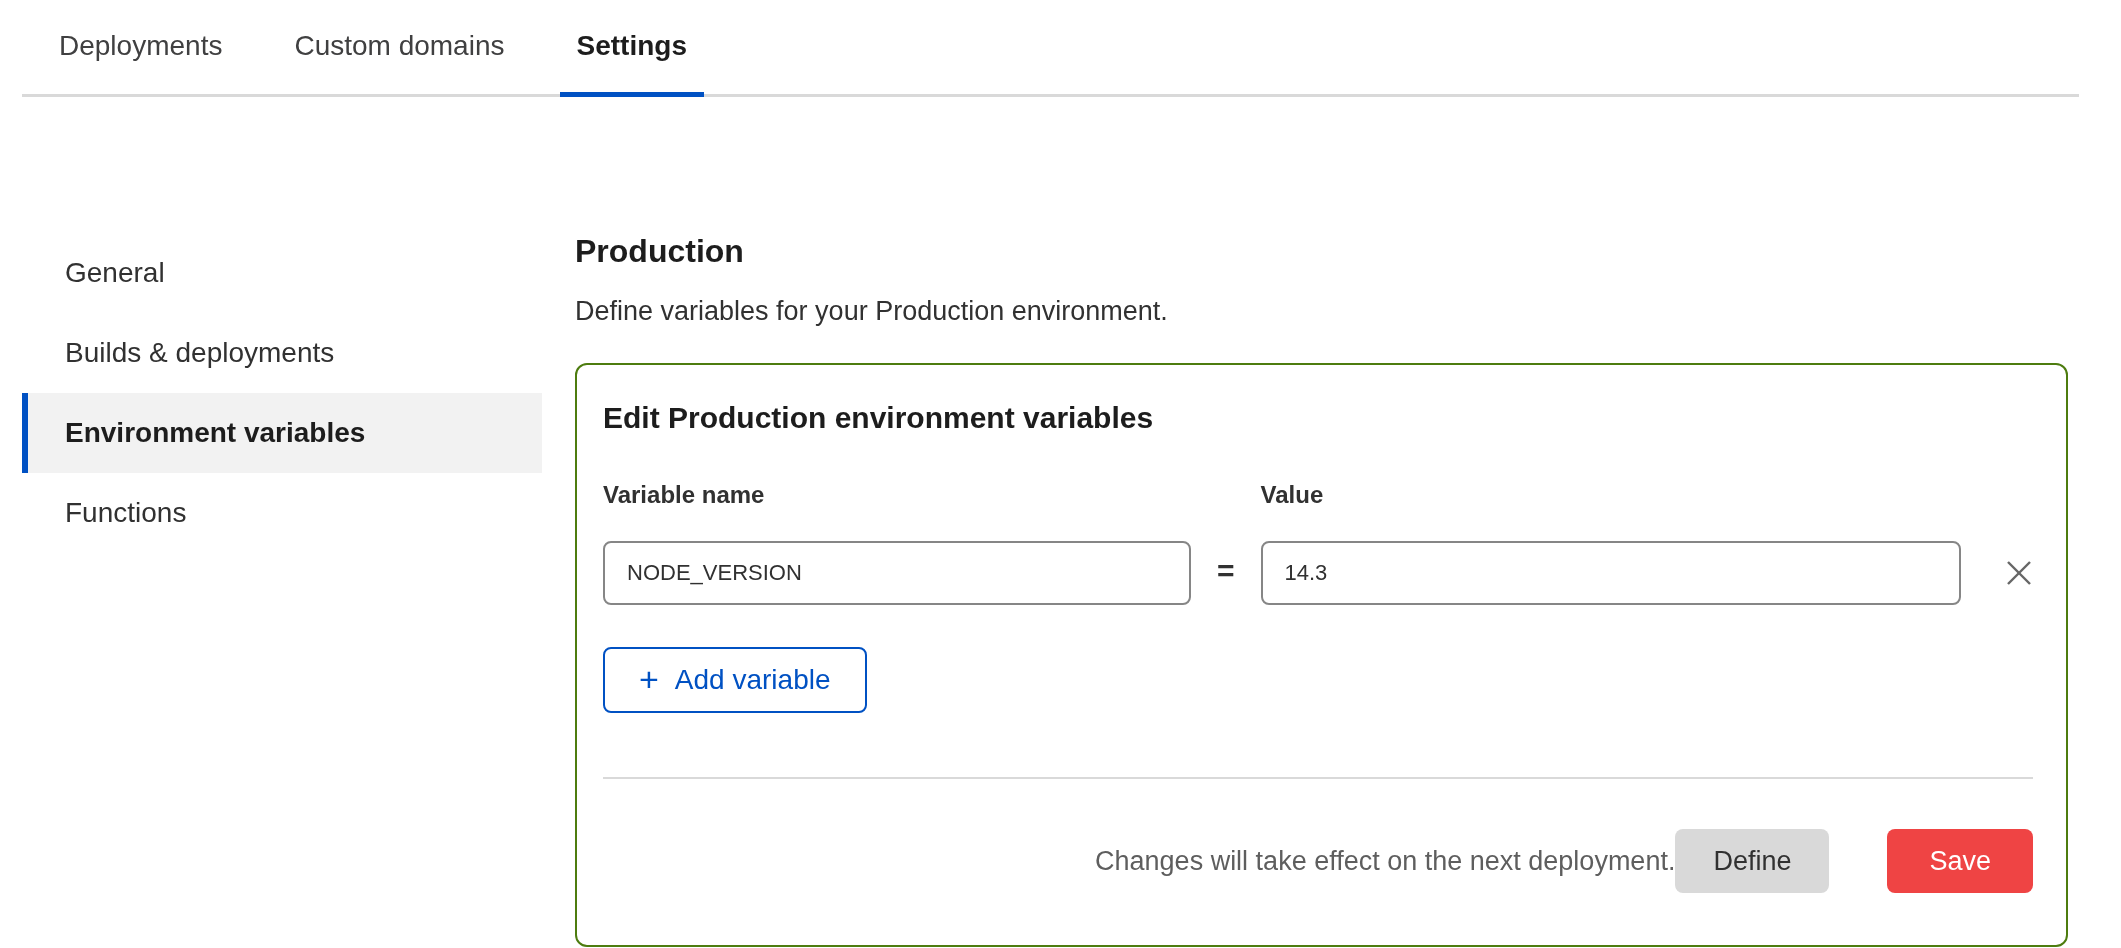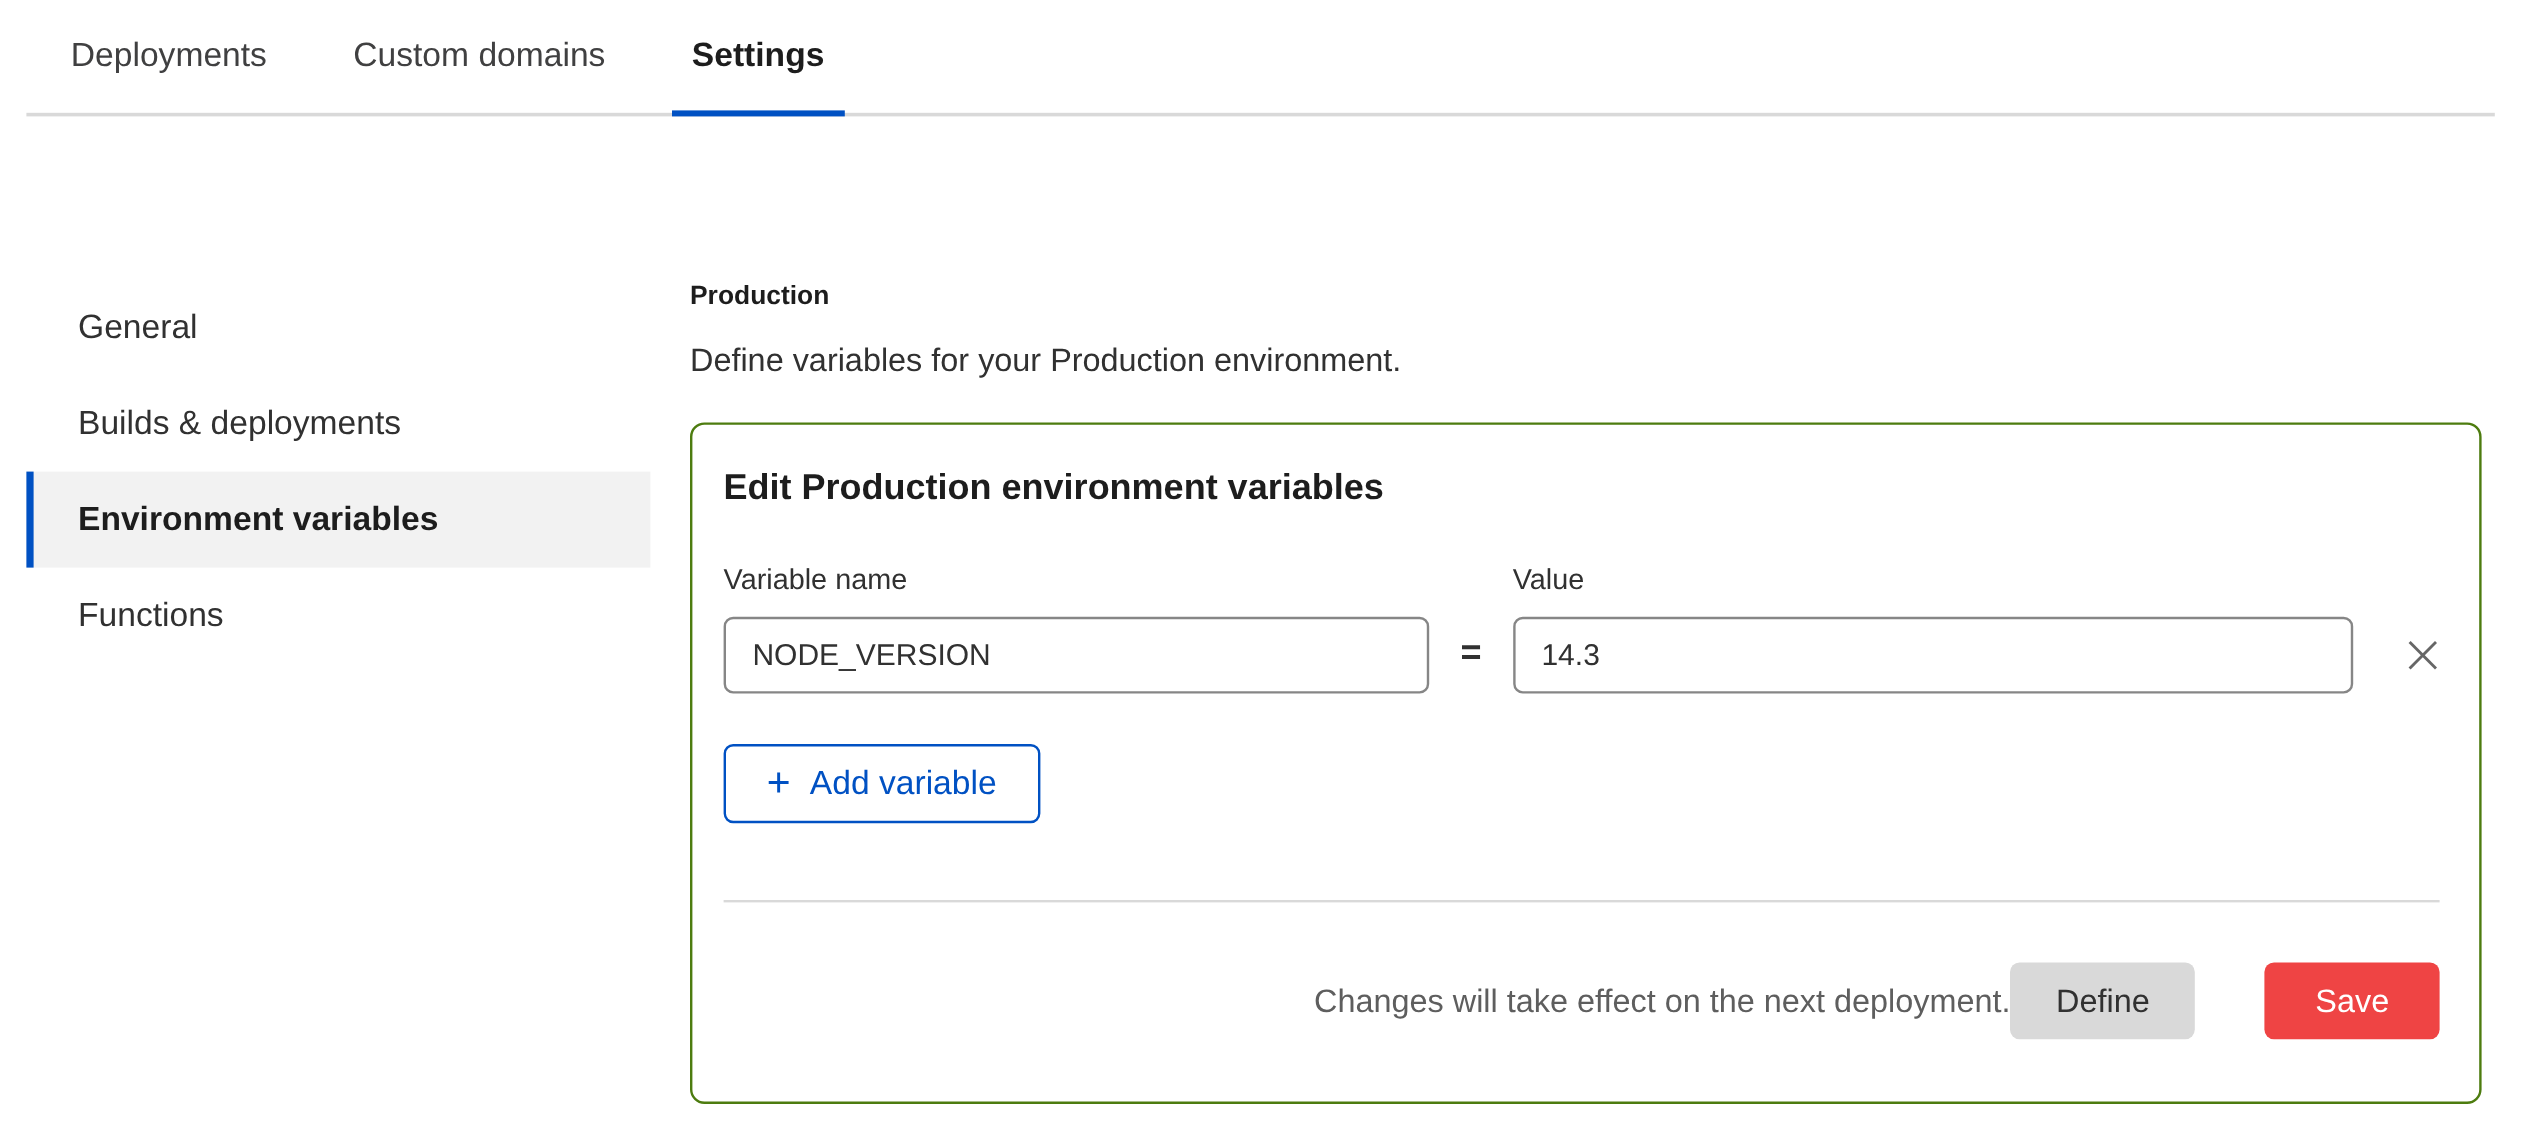--- a/index.html
+++ b/index.html
@@ -52,41 +52,41 @@
     font-family: inherit; width: 100%; text-align: left;
   }
   .side-item.active {
     background: #f2f2f2;
     border-left-color: #0051c3;
     font-weight: 700;
     color: #1d1d1d;
   }
 
   .main { margin-left: 33px; width: 1493px; }
-  .section-title { font-size: 22px; font-weight: 700; color: #1d1d1d; margin-bottom: 26px; }
+  .section-title { font-size: 32px; font-weight: 700; color: #1d1d1d; margin-bottom: 26px; }
   .section-desc { font-size: 27px; color: #313131; margin-bottom: 36px; }
 
   
   .card {
     border: 2px solid #4d7c0f;
     border-radius: 12px;
     padding: 36px 33px 0 26px;
     background: #fff;
   }
   .card-title { font-size: 30px; font-weight: 700; color: #1d1d1d; margin-bottom: 46px; }
 
   .var-row { display: flex; align-items: flex-end; }
   .field { display: flex; flex-direction: column; }
-  .field-label { font-size: 24px; font-weight: 400; color: #313131; margin-bottom: 16px; }
+  .field-label { font-size: 24px; font-weight: 700; color: #313131; margin-bottom: 32px; }
   .text-input {
     height: 64px;
     border: 2px solid #868686;
     border-radius: 8px;
     padding: 0 22px;
-    font-size: 25px;
+    font-size: 22px;
     font-family: inherit;
     color: #313131;
     background: #fff;
     outline: none;
   }
   .field-name .text-input { width: 588px; }
   .field-value .text-input { width: 700px; }
   .equals {
     font-size: 30px; font-weight: 600; color: #313131;
     height: 64px; line-height: 60px;

